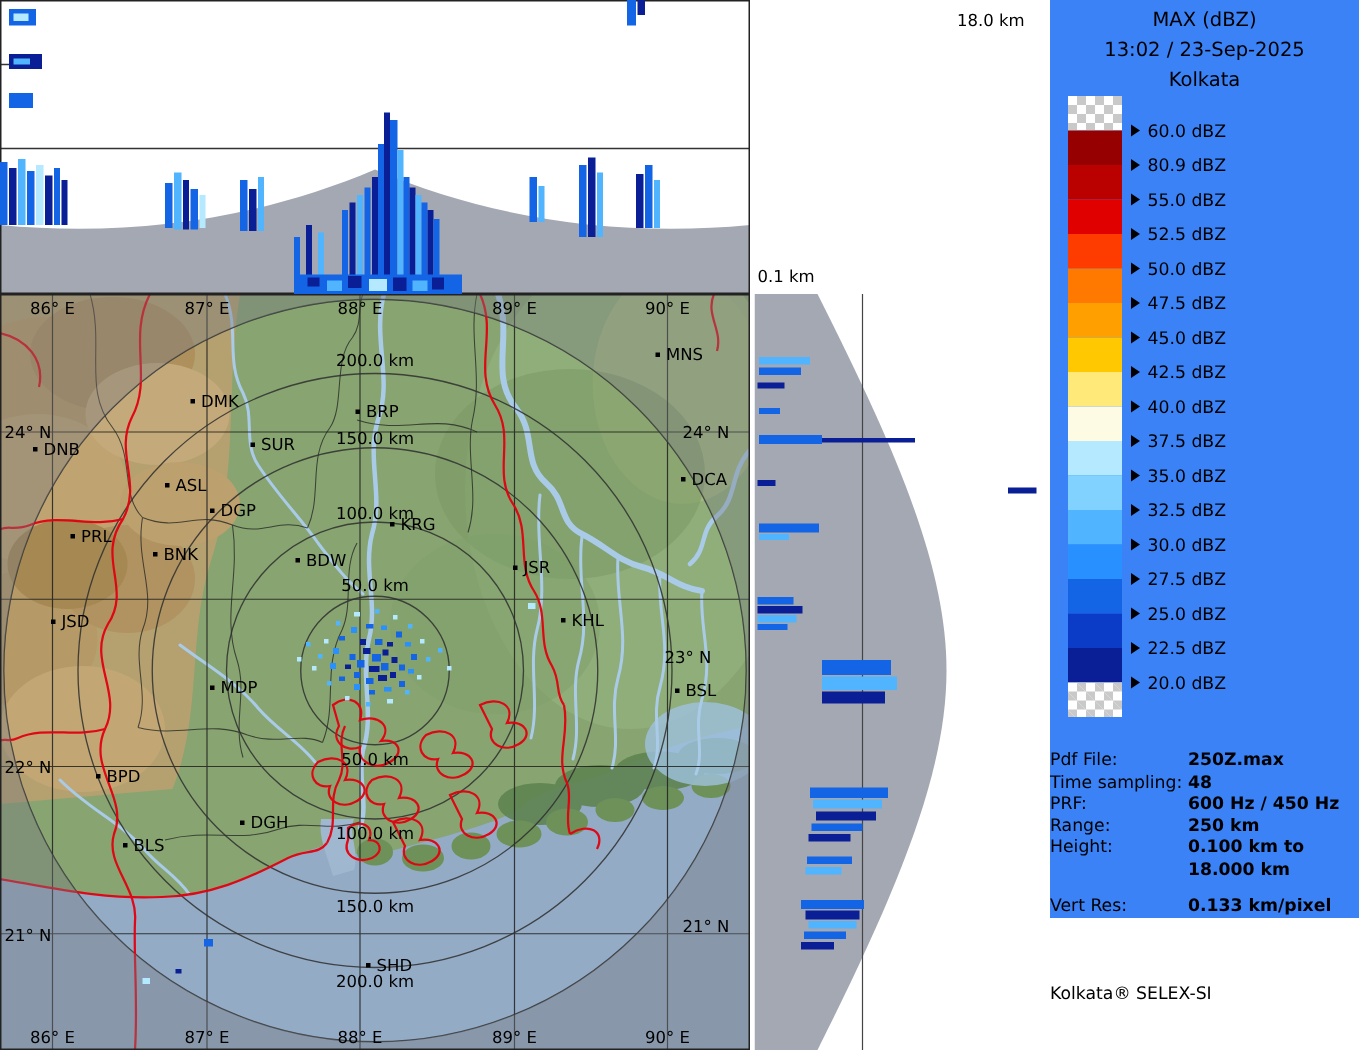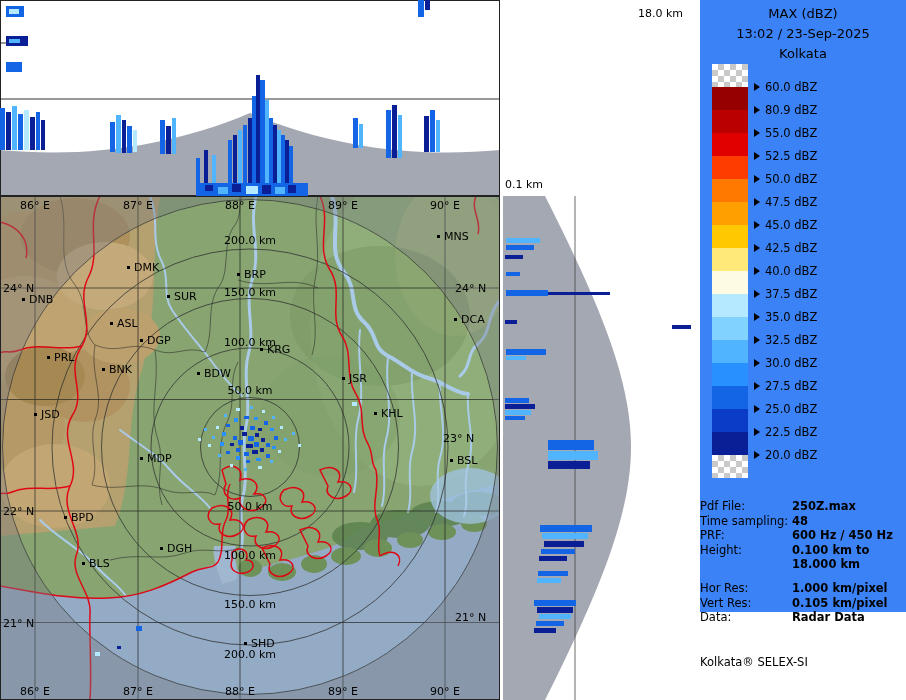--- a/index.html
+++ b/index.html
@@ -545,39 +545,35 @@
           </div>
           <div class="meta-row">
             <span class="meta-label">Time sampling:</span>
             <span class="meta-value">48</span>
           </div>
           <div class="meta-row">
             <span class="meta-label">PRF:</span>
             <span class="meta-value">600 Hz / 450 Hz</span>
           </div>
           <div class="meta-row">
+            <span class="meta-label">Range:</span>
+            <span class="meta-value">250 km</span>
+          </div>
+          <div class="meta-row">
             <span class="meta-label">Height:</span>
             <span class="meta-value">0.100 km to</span>
           </div>
           <div class="meta-row">
             <span class="meta-label"></span>
             <span class="meta-value">18.000 km</span>
           </div>
         </div>
         <div class="meta-group">
           <div class="meta-row">
-            <span class="meta-label">Hor Res:</span>
-            <span class="meta-value">1.000 km/pixel</span>
-          </div>
-          <div class="meta-row">
             <span class="meta-label">Vert Res:</span>
-            <span class="meta-value">0.105 km/pixel</span>
-          </div>
-          <div class="meta-row">
-            <span class="meta-label">Data:</span>
-            <span class="meta-value">Radar Data</span>
+            <span class="meta-value">0.133 km/pixel</span>
           </div>
         </div>
       </div>
     <div class="brand">Kolkata® SELEX-SI</div>
   </div>
 
 </div>
 
 </body></html>

